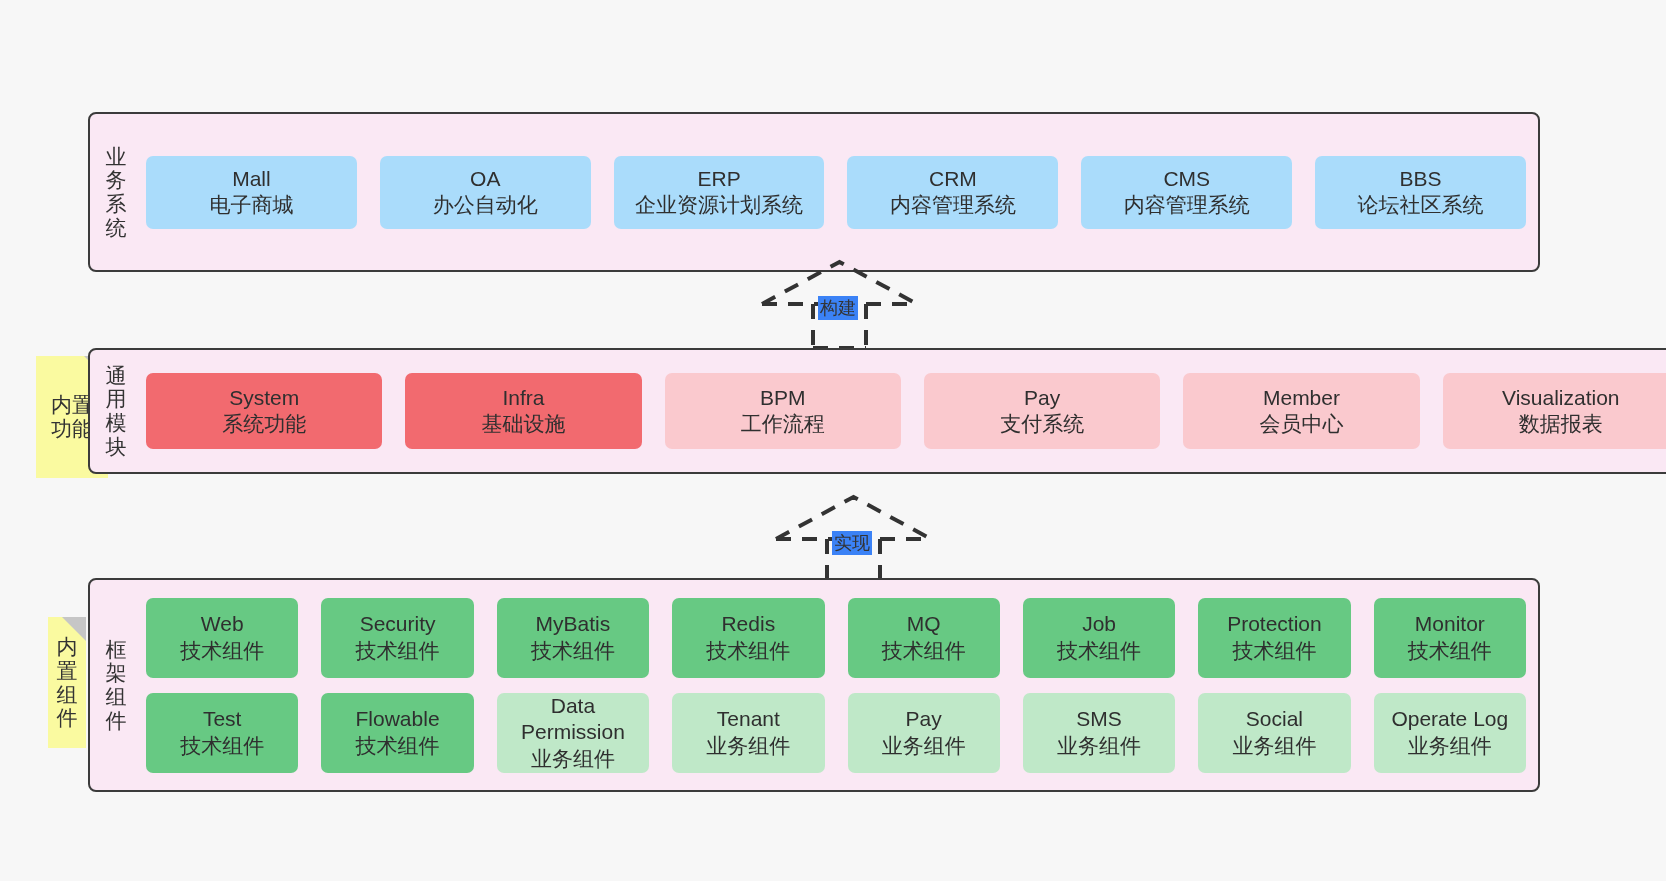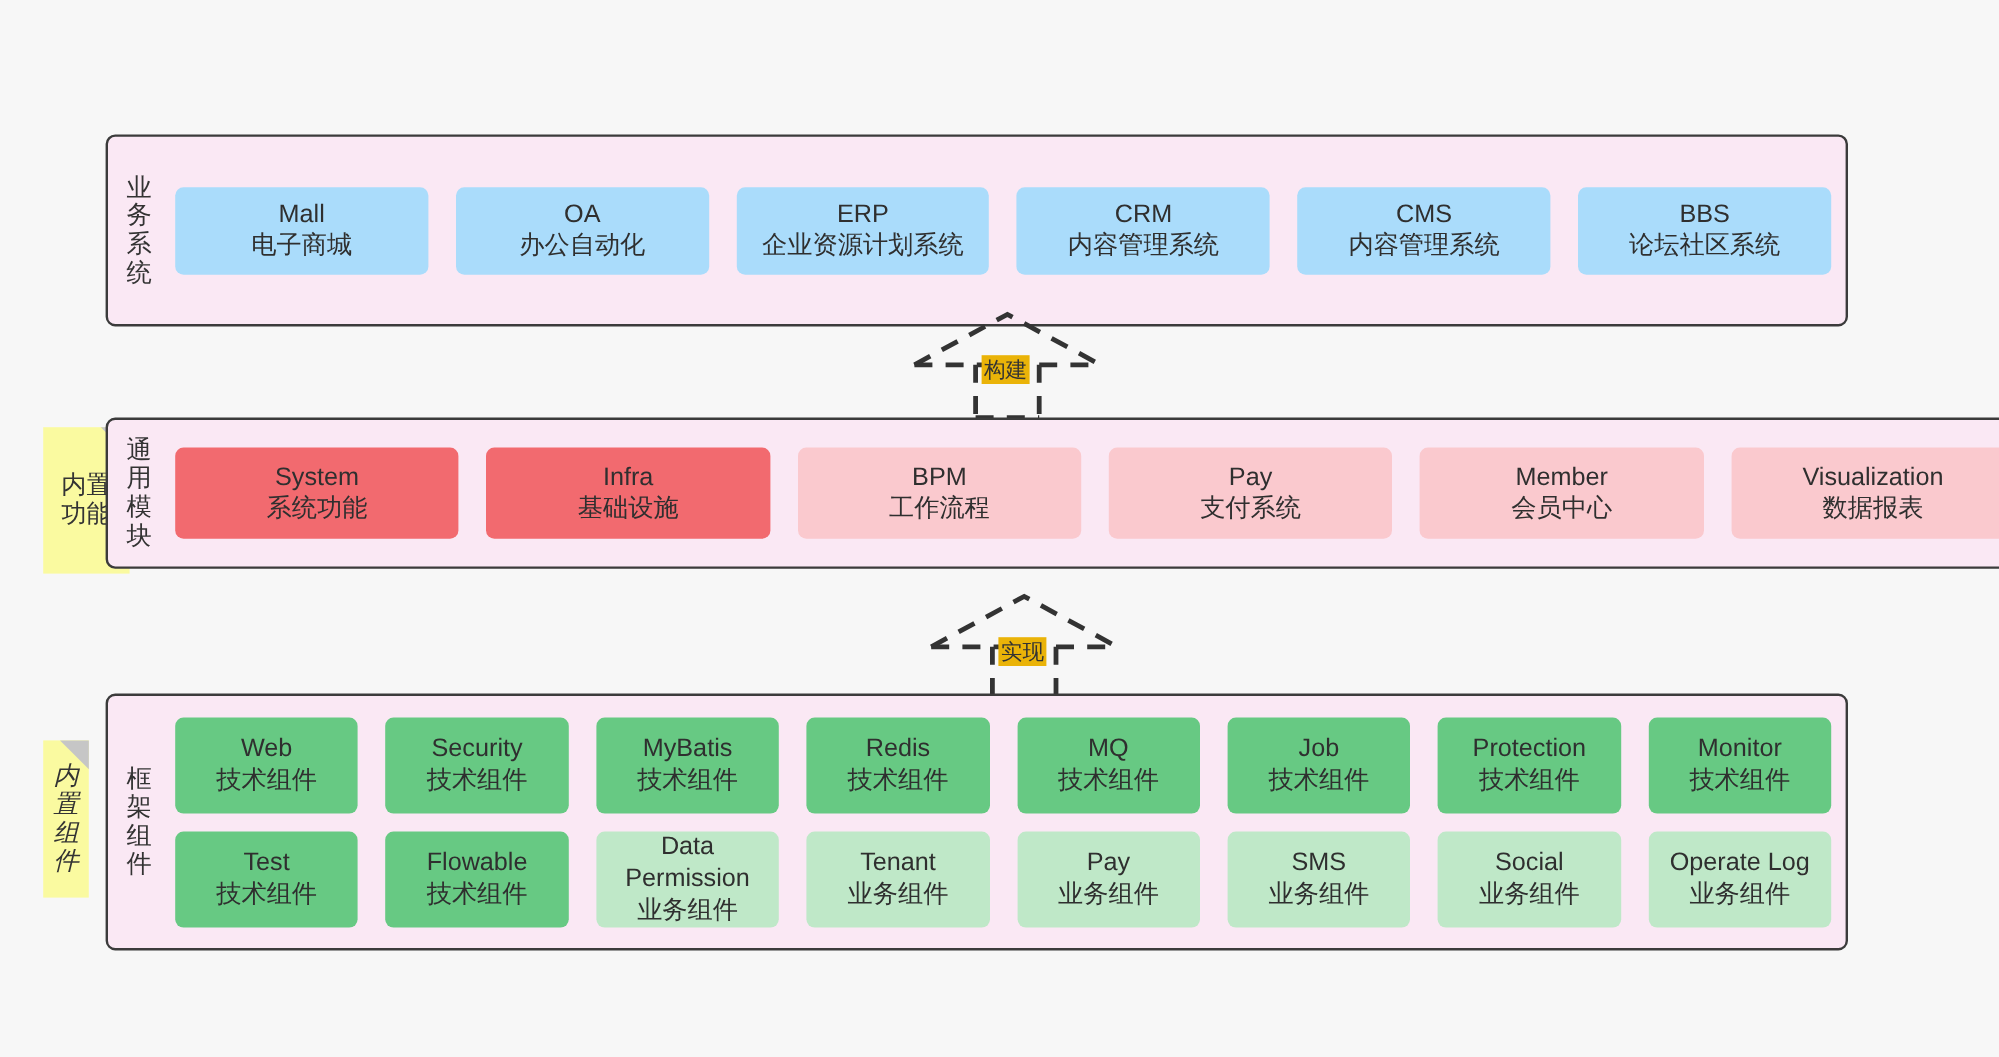--- a/index.html
+++ b/index.html
@@ -100,30 +100,30 @@
     padding: 0 10px;
   }
   .note .fold {
     position: absolute;
     top: 0; right: 0;
     width: 0; height: 0;
     border-left: 24px solid transparent;
     border-top: 24px solid #c6c6c6;
   }
   #note-functions  { left: 36px; top: 356px; width: 72px; height: 122px; }
-  #note-components { left: 36px; top: 617px; width: 38px; height: 131px; font-style: italic; }
+  #note-components { left: 48px; top: 617px; width: 38px; height: 131px; }
 
   
   .arrow { position: absolute; }
   .arrow svg { display: block; overflow: visible; }
   .arrow-label {
     position: absolute;
     font-size: 18px;
     color: #333;
-    background: #eab308;
+    background: #3b82f6;
     padding: 0 2px;
     white-space: nowrap;
   }
   #arrow-build     { left: 752px; top: 258px; width: 175px; height: 92px; }
   #arrow-build .arrow-label   { left: 66px; top: 38px; }
   #arrow-implement { left: 766px; top: 493px; width: 175px; height: 92px; }
   #arrow-implement .arrow-label { left: 66px; top: 38px; }
 </style>
 </head>
 <body>

